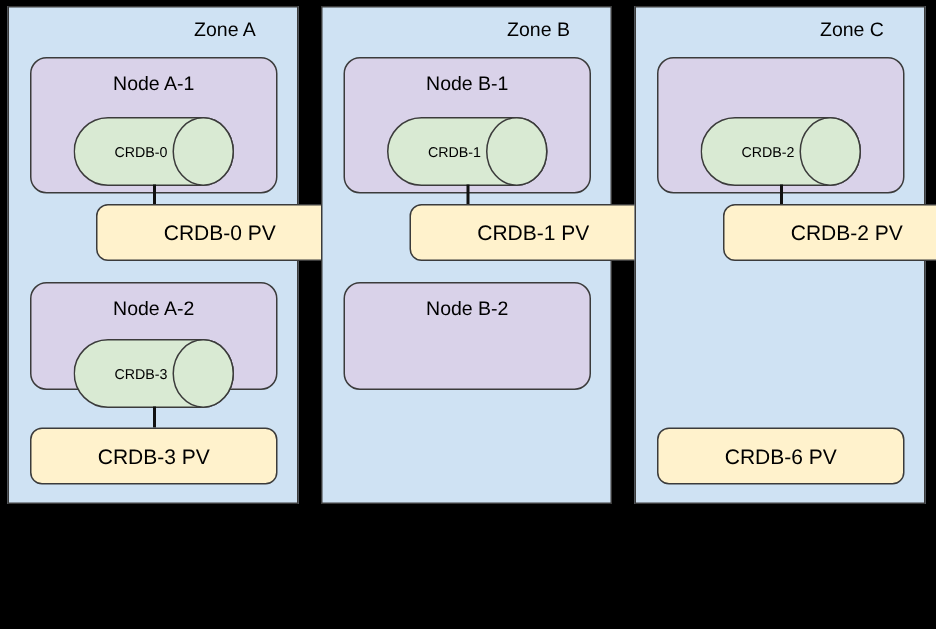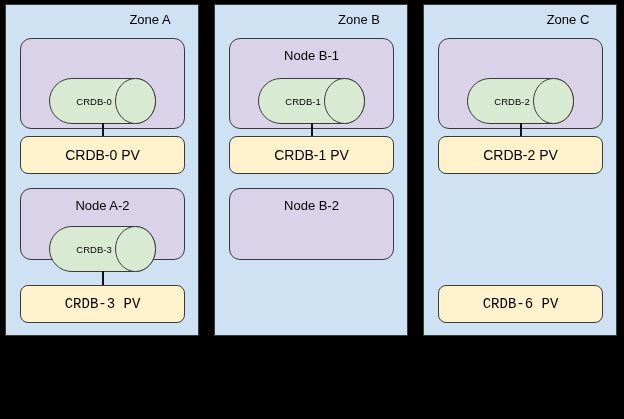--- a/index.html
+++ b/index.html
@@ -42,32 +42,33 @@
   }
   .conn-1{top:118px;height:13px;}
   .conn-2{top:266px;height:14px;}
   .pv{
     position:absolute;left:14px;width:165px;height:38px;
     background:#fff2cc;border:1px solid #3b3b3b;border-radius:8px;
     box-sizing:border-box;
     display:flex;align-items:center;justify-content:center;
     font-size:14px;
   }
-  .pv-1{top:131px;}
-  .pv-2{top:280px;font-family:Liberation Mono, monospace;}
+  .pv-1{top:131px;margin-left:44px;}
+  .pv-2{top:280px;}
 </style>
 </head>
 <body>
 
 <div class="canvas">
 
   <div class="zone" style="left:5px">
     <div class="zone-label">Zone A</div>
 
     <div class="node node-1">
+      <div class="node-label">Node A-1</div>
       <svg class="cyl cyl-1" width="108" height="46" viewBox="0 0 108 46">
         <path d="M 23 0.5 H 86.5 A 20 22.5 0 0 1 86.5 45.5 H 23 A 22.5 22.5 0 0 1 23 0.5 Z" fill="#d9ead3" stroke="#3b3b3b"></path>
         <ellipse cx="86.5" cy="23" rx="20" ry="22.5" fill="#d9ead3" stroke="#3b3b3b"></ellipse>
         <text x="45" y="26.5" text-anchor="middle">CRDB-0</text>
       </svg>
     </div>
     <div class="connector conn-1"></div>
     <div class="pv pv-1">CRDB-0 PV</div>
 
     <div class="node node-2">

